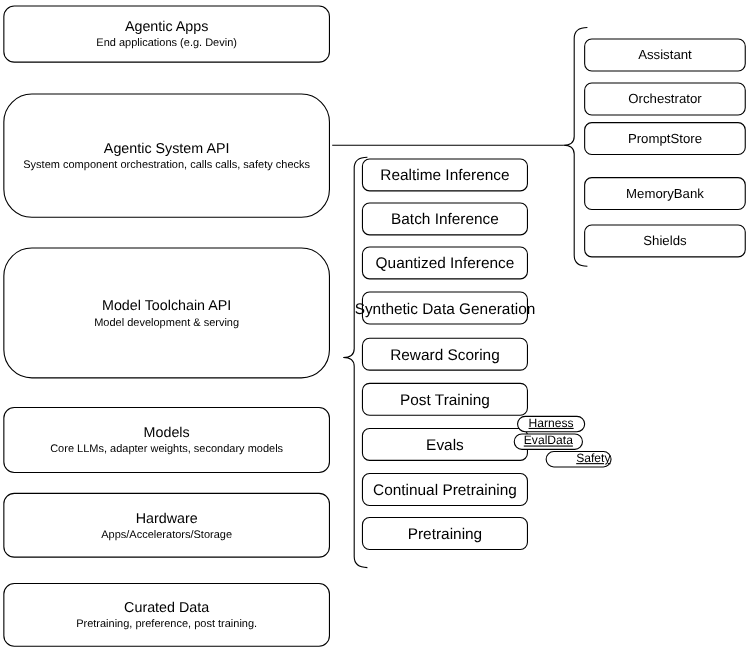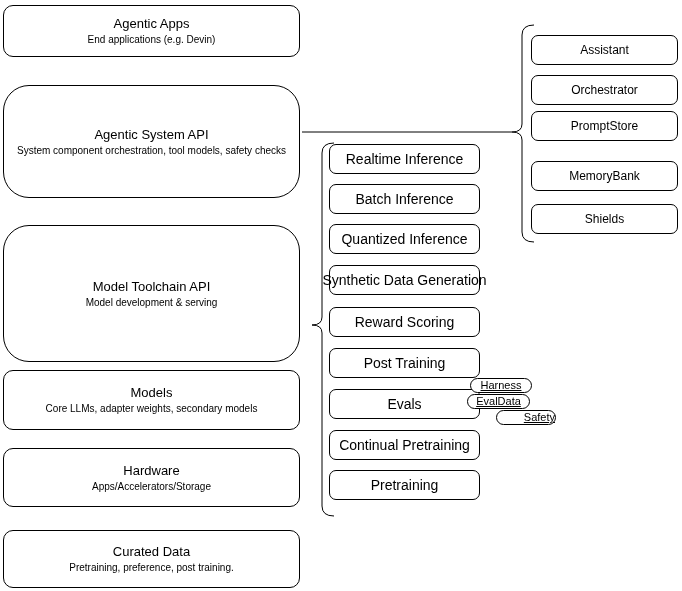--- a/index.html
+++ b/index.html
@@ -92,24 +92,24 @@
     <path d="M 534 25 Q 522 25 522 35 L 522 124 Q 522 132 512 132 Q 522 132 522 140 L 522 232 Q 522 242 534 242" fill="none" stroke="#000000" stroke-width="1"></path>
   </svg>
 
   <div class="box left-box r10" style="top:5px; height:52px;">
     <div class="box-title">Agentic Apps</div>
     <div class="box-subtitle">End applications (e.g. Devin)</div>
   </div>
 
   <div class="box left-box r26" style="top:85px; height:113px;">
     <div class="box-title">Agentic System API</div>
-    <div class="box-subtitle">System component orchestration, tool models, safety checks</div>
+    <div class="box-subtitle">System component orchestration, calls calls, safety checks</div>
   </div>
 
-  <div class="box left-box r26" style="top:225px; height:137px;">
+  <div class="box left-box r26" style="top:225px; height:119px;">
     <div class="box-title">Model Toolchain API</div>
     <div class="box-subtitle">Model development &amp; serving</div>
   </div>
 
   <div class="box left-box r10" style="top:370px; height:60px;">
     <div class="box-title">Models</div>
     <div class="box-subtitle">Core LLMs, adapter weights, secondary models</div>
   </div>
 
   <div class="box left-box r10" style="top:448px; height:59px;">

